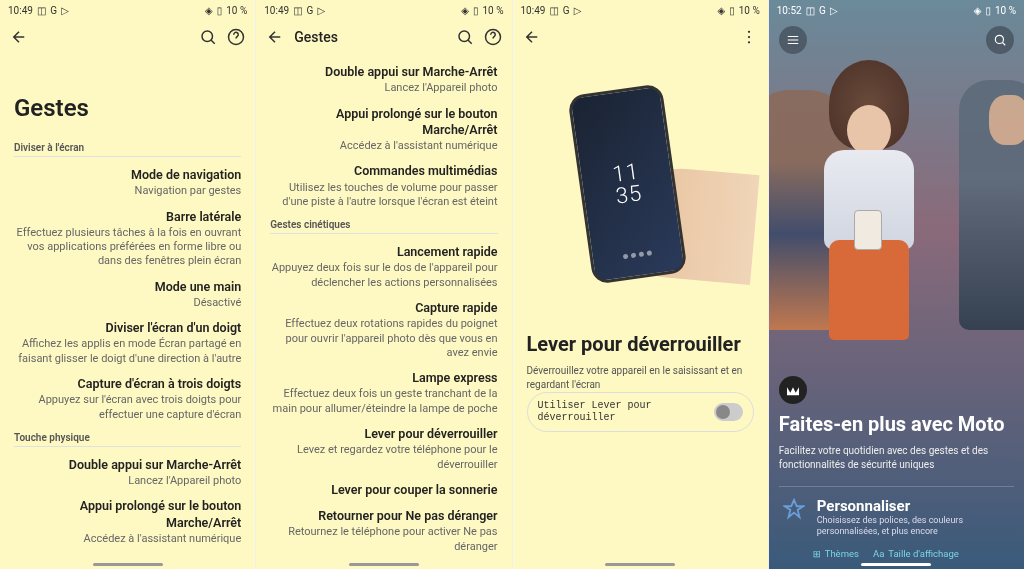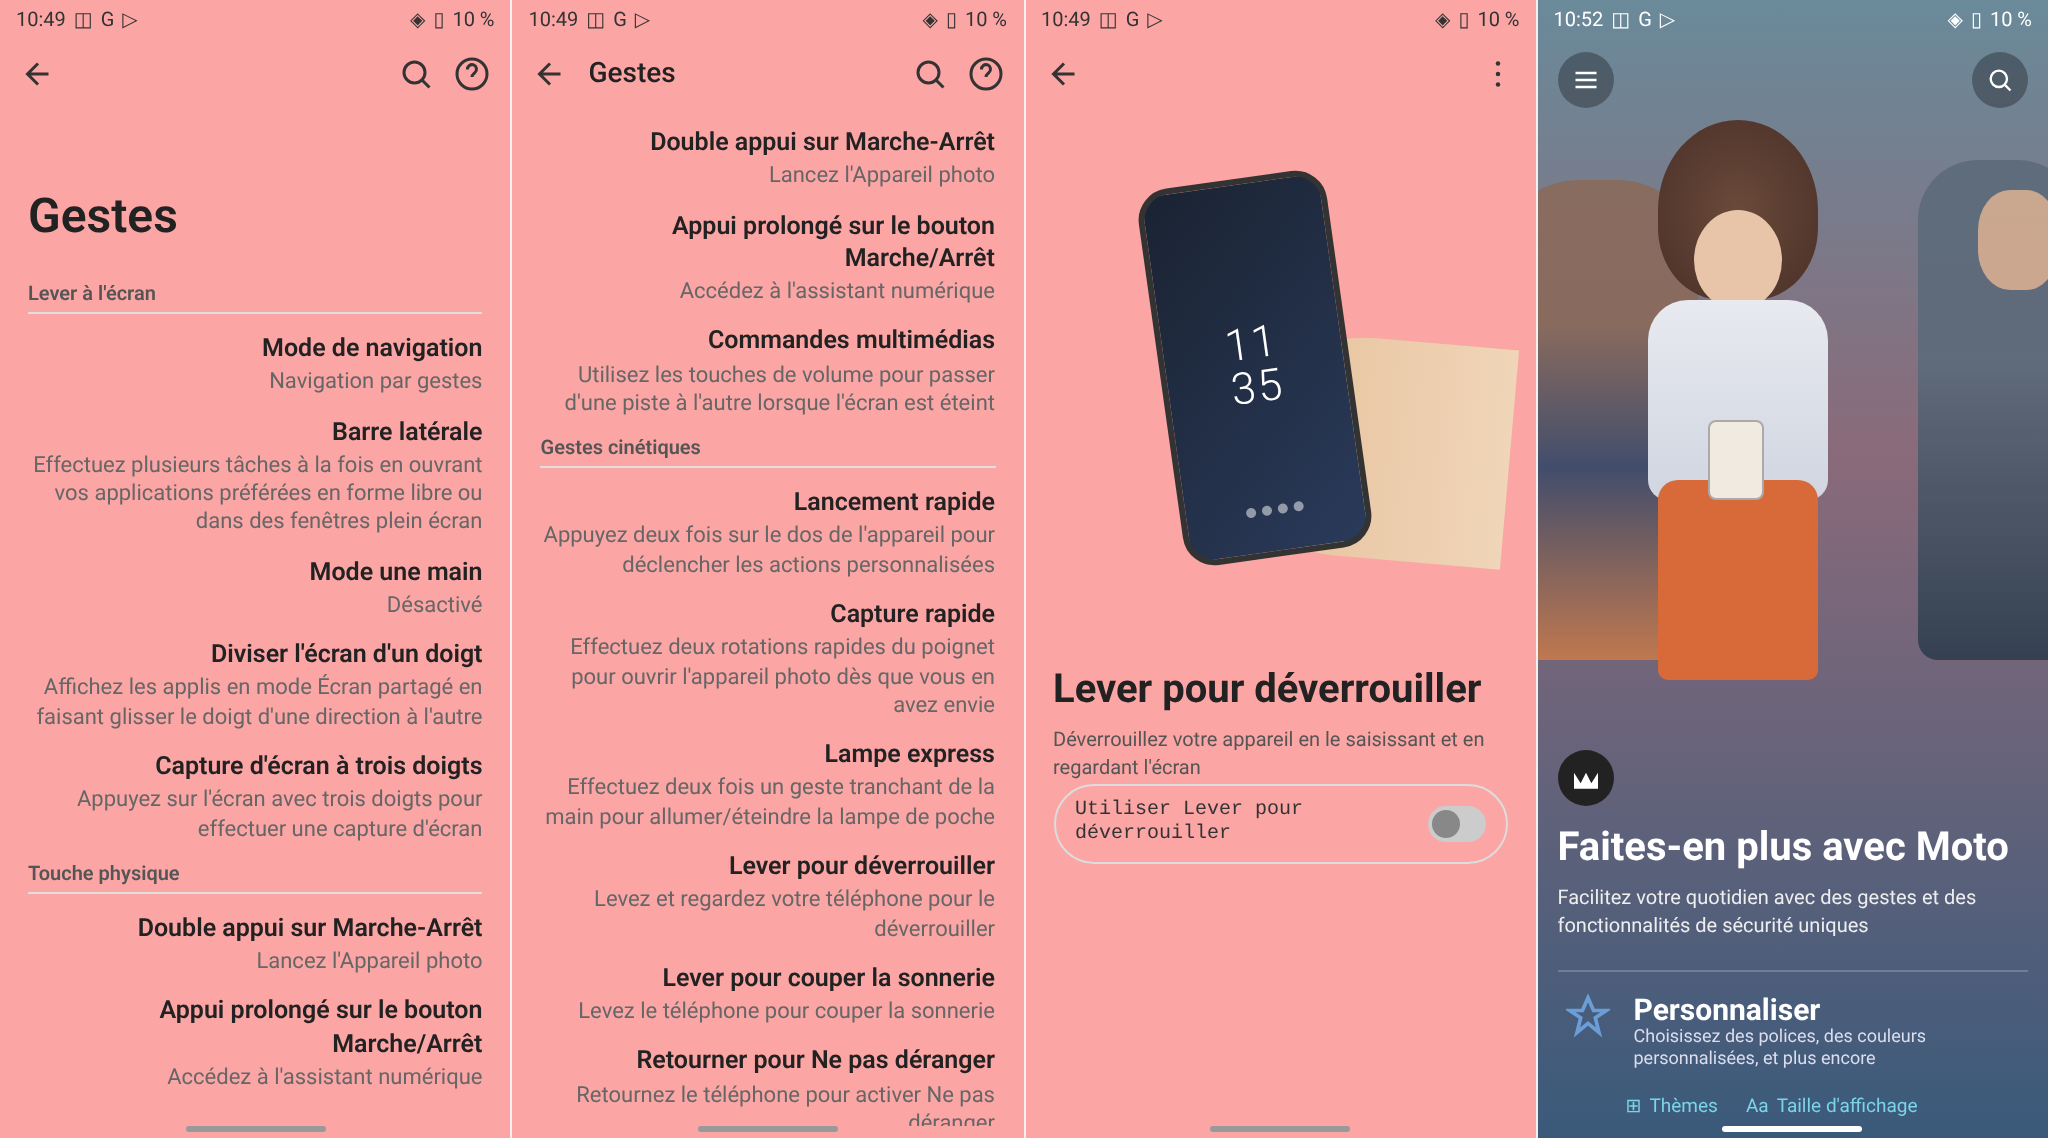--- a/index.html
+++ b/index.html
@@ -1,18 +1,18 @@
 <!DOCTYPE html>
 <html><head>
 <meta charset="utf-8">
 <style>
 * { box-sizing: border-box; margin: 0; padding: 0; }
 body { font-family: -apple-system, BlinkMacSystemFont, 'Segoe UI', Roboto, sans-serif; background: #fff; }
 .screens { display: flex; width: 1024px; height: 569px; }
-.screen { flex: 1; height: 100%; border-right: 1px solid #f0f0f0; background: #fca5a5; position: relative; overflow: hidden; }
+.screen { flex: 1; height: 100%; border-right: 1px solid #f0f0f0; background: #fef9c3; position: relative; overflow: hidden; }
 .screen:last-child { border-right: none; }
 .status-bar { display: flex; justify-content: space-between; align-items: center; padding: 4px 8px; font-size: 10px; color: #333; height: 20px; }
 .status-left, .status-right { display: flex; align-items: center; gap: 4px; }
 .topbar { display: flex; align-items: center; padding: 8px 10px; gap: 10px; }
 .topbar .spacer { flex: 1; }
 .topbar .icon { width: 18px; height: 18px; display: flex; align-items: center; justify-content: center; }
 .topbar .title { font-size: 14px; font-weight: 500; color: #222; }
 .content { padding: 0 14px; overflow-y: auto; height: calc(100% - 60px); }
 .page-title { font-size: 24px; font-weight: 600; color: #222; margin: 40px 0 20px 0; }
 .section-header { font-size: 10px; font-weight: 600; color: #555; margin: 8px 0 6px 0; border-bottom: 1px solid #e0e0e0; padding-bottom: 3px; }
@@ -101,21 +101,21 @@
       </div>
       <div class="icon">
         <svg viewBox="0 0 24 24" fill="none" stroke="#333" stroke-width="2">
             <circle cx="12" cy="12" r="10"></circle>
             <path d="M9 9a3 3 0 115 2c-1 1-2 1.5-2 3M12 18h.01"></path>
           </svg>
       </div>
     </div>
     <div class="content">
       <div class="page-title">Gestes</div>
-      <div class="section-header">Lever à l'écran</div>
+      <div class="section-header">Diviser à l'écran</div>
       <div class="item">
         <div class="item-title">Mode de navigation</div>
         <div class="item-desc">Navigation par gestes</div>
       </div>
       <div class="item">
         <div class="item-title">Barre latérale</div>
         <div class="item-desc">Effectuez plusieurs tâches à la fois en ouvrant vos applications préférées en forme libre ou dans des fenêtres plein écran</div>
       </div>
       <div class="item">
         <div class="item-title">Mode une main</div>
@@ -202,21 +202,20 @@
       <div class="item">
         <div class="item-title">Lampe express</div>
         <div class="item-desc">Effectuez deux fois un geste tranchant de la main pour allumer/éteindre la lampe de poche</div>
       </div>
       <div class="item">
         <div class="item-title">Lever pour déverrouiller</div>
         <div class="item-desc">Levez et regardez votre téléphone pour le déverrouiller</div>
       </div>
       <div class="item">
         <div class="item-title">Lever pour couper la sonnerie</div>
-        <div class="item-desc">Levez le téléphone pour couper la sonnerie</div>
       </div>
       <div class="item">
         <div class="item-title">Retourner pour Ne pas déranger</div>
         <div class="item-desc">Retournez le téléphone pour activer Ne pas déranger</div>
       </div>
     </div>
     <div class="hint-bar"></div>
   </div>
 
   <div class="screen">

